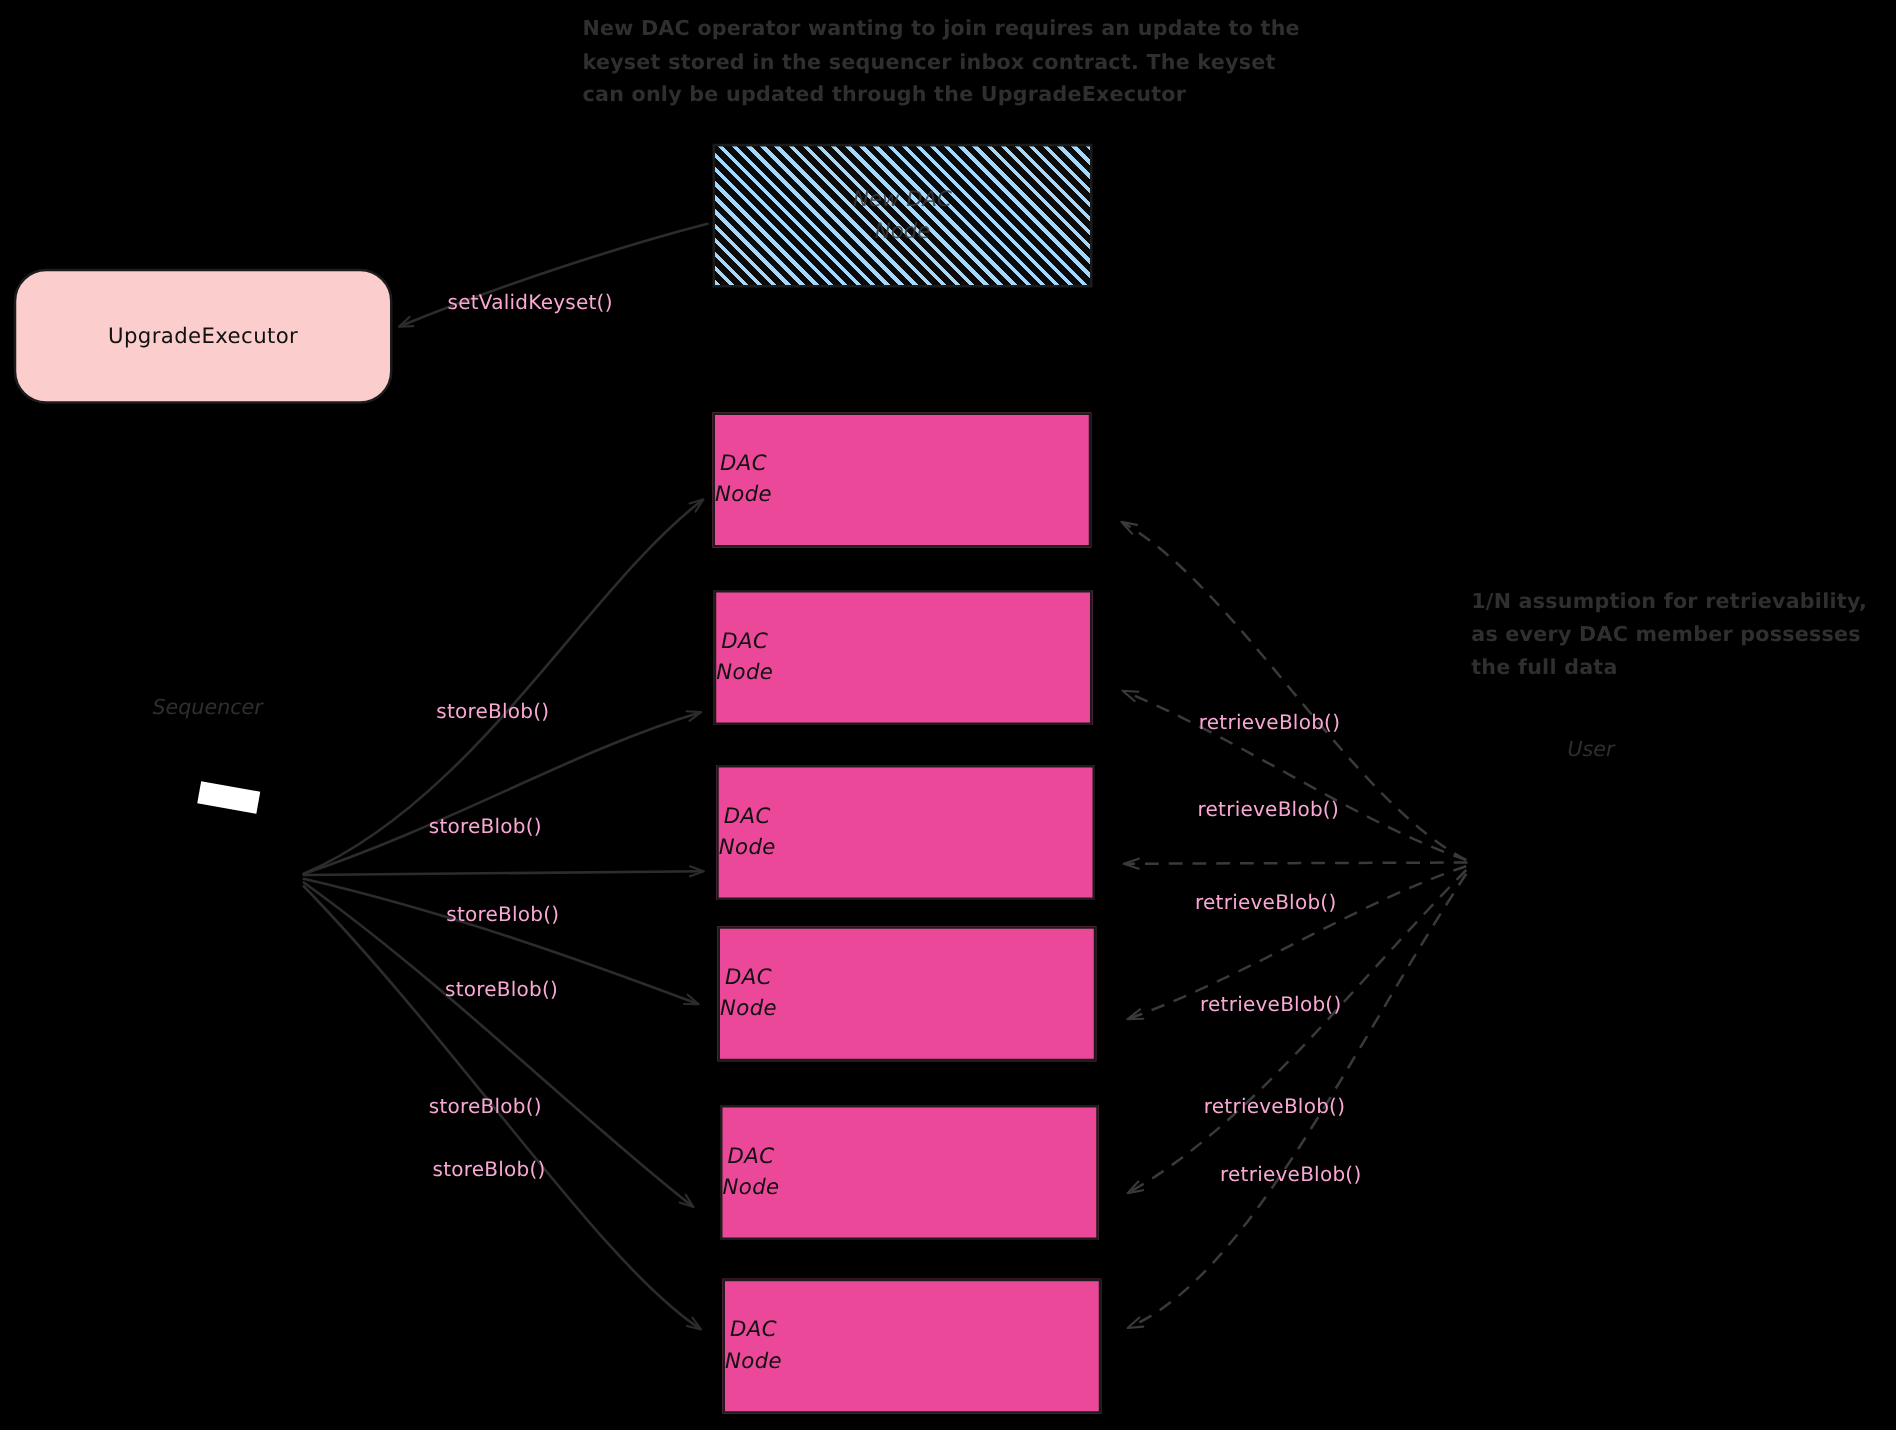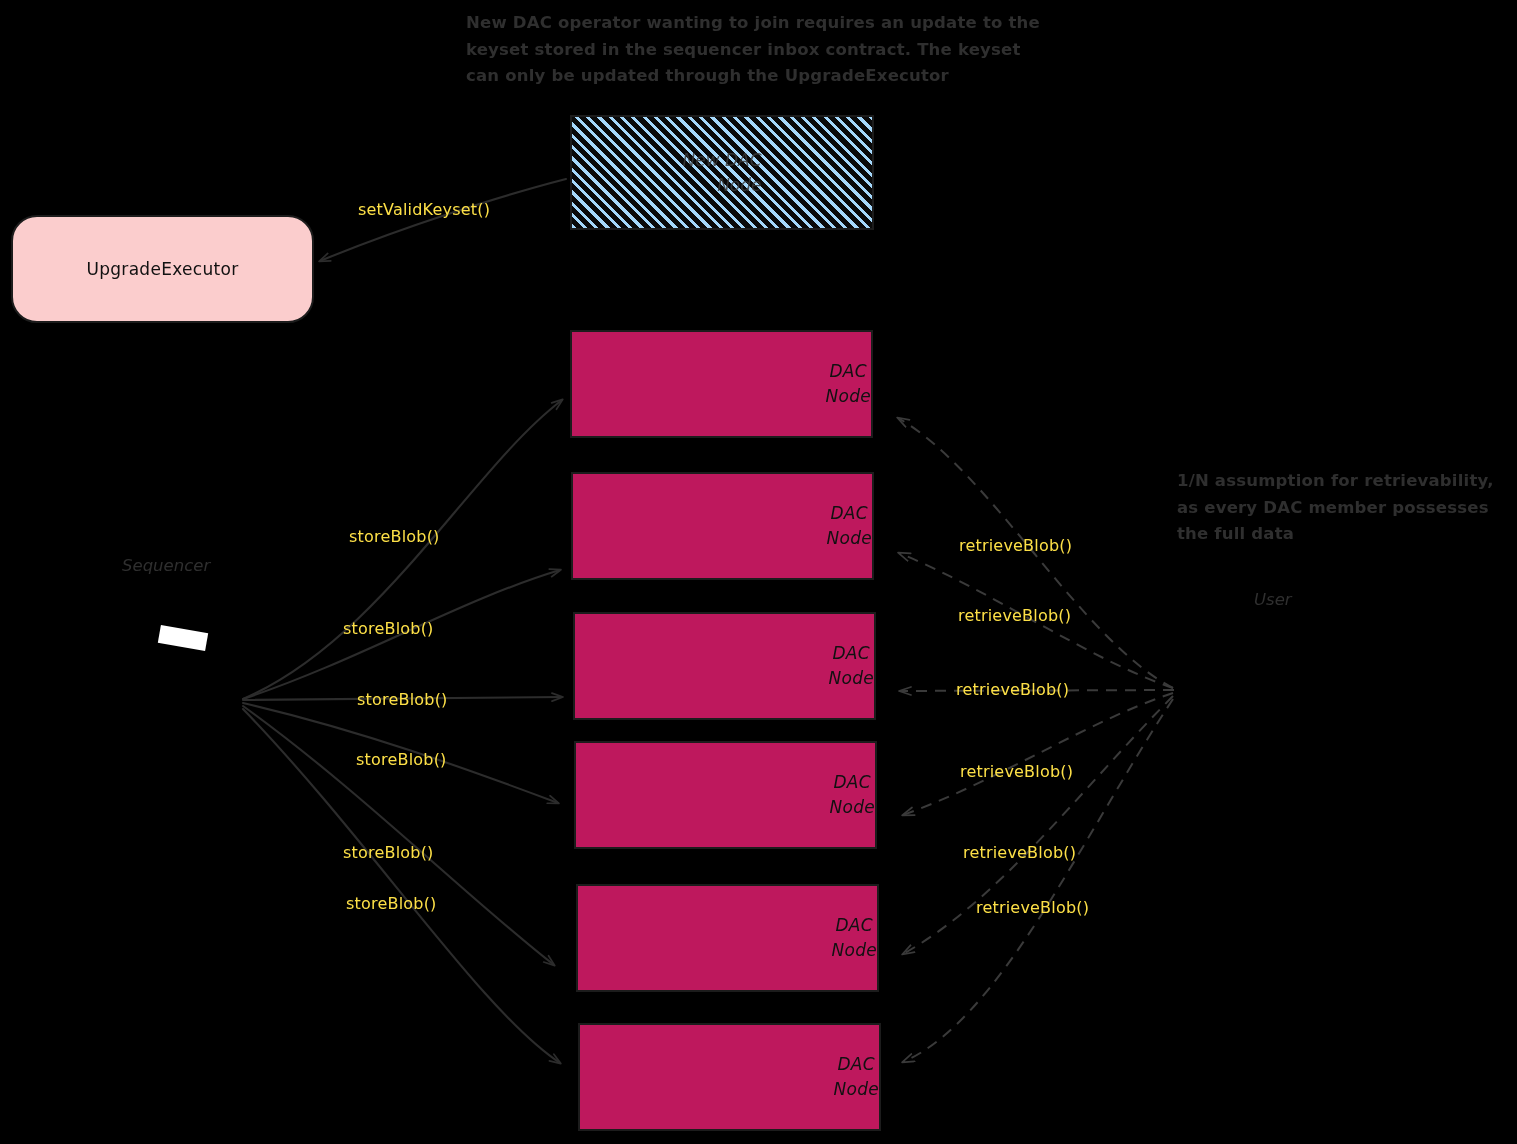--- a/index.html
+++ b/index.html
@@ -19,26 +19,26 @@
   svg.layer {
     position: absolute;
     left: 0;
     top: 0;
     width: 1517px;
     height: 1144px;
     pointer-events: none;
   }
   .node-box {
     position: absolute;
-    background: #be185d;
+    background: #ec4899;
     border: 2px solid #1c1c1c;
     box-sizing: border-box;
     display: flex;
     align-items: center;
-    justify-content: flex-end;
+    justify-content: flex-start;
   }
   .node-label {
     font-family: "DejaVu Sans", sans-serif;
     font-size: 17px;
     font-style: italic;
     color: #111111;
     line-height: 1.45;
     text-align: center;
     white-space: pre-line;
     letter-spacing: 0.3px;
@@ -69,41 +69,42 @@
         45deg,
         #a5d8fb 0px, #a5d8fb 3px,
         #0a0a0a 3px, #0a0a0a 8px);
   }
   .hatch-label {
     font-family: "DejaVu Sans", sans-serif;
     font-size: 17px;
     font-style: italic;
     color: #3a3a3a;
     line-height: 1.45;
-    text-align: right;
+    text-align: center;
     white-space: pre-line;
     opacity: 0.85;
   }
   .note {
     position: absolute;
     font-family: "DejaVu Sans", sans-serif;
     font-size: 16.5px;
     color: #2f2f2f;
     line-height: 1.62;
     white-space: pre-line;
     letter-spacing: 0.2px;
     font-weight: bold;
   }
   .edge-label {
     position: absolute;
     font-family: "DejaVu Sans", sans-serif;
     font-size: 16px;
-    color: #fde047;
+    color: #f9a8d4;
     white-space: nowrap;
     letter-spacing: 0.2px;
+    margin-top: 32px;
   }
   .actor-label {
     position: absolute;
     font-family: "DejaVu Sans", sans-serif;
     font-size: 16.5px;
     color: #2f2f2f;
     white-space: nowrap;
     font-style: italic;
   }
   .seq-glyph {

